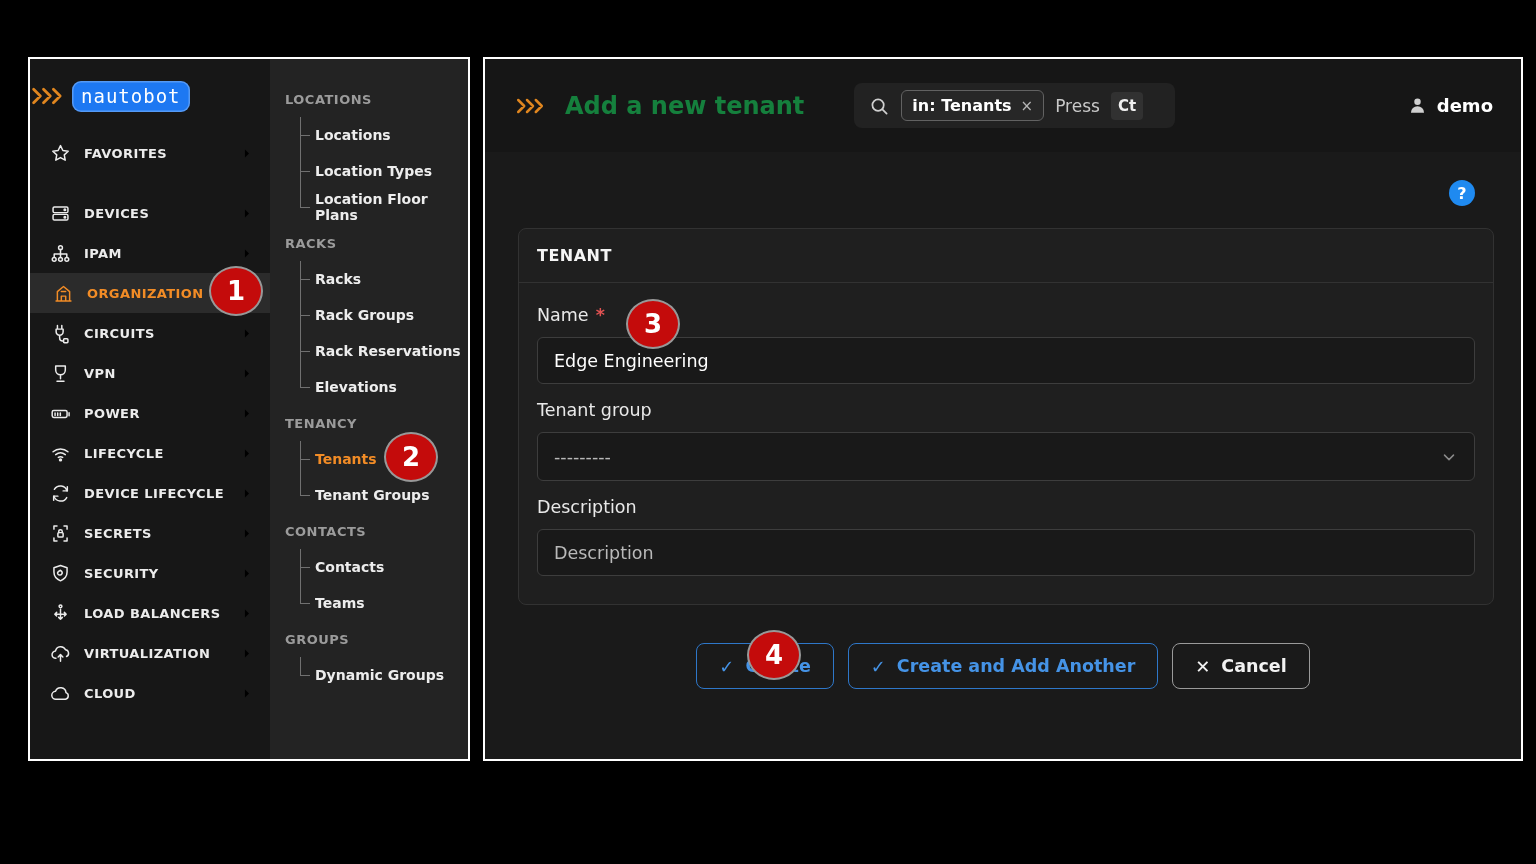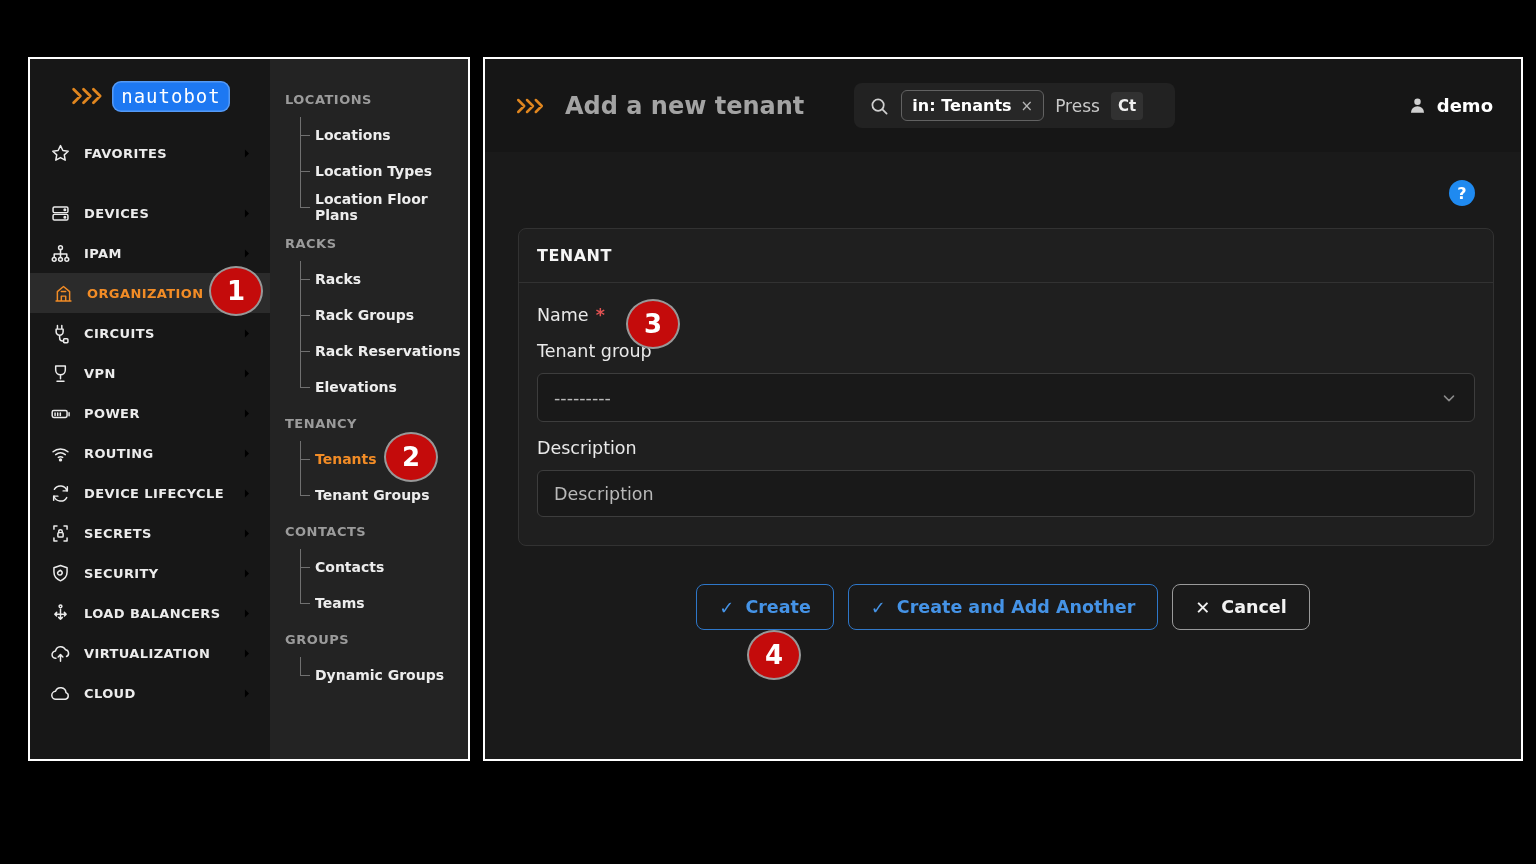--- a/index.html
+++ b/index.html
@@ -1,21 +1,21 @@
 <!DOCTYPE html>
 <html><head>
 <meta charset="utf-8">
 <style>
   html,body{margin:0;padding:0;background:#000;width:1536px;height:864px;overflow:hidden;
     font-family:"DejaVu Sans","Liberation Sans",sans-serif;-webkit-font-smoothing:antialiased;}
   .panel{position:absolute;border:2px solid #fff;box-sizing:border-box;}
   
   #left-panel{left:28px;top:57px;width:442px;height:704px;background:#171717;display:flex;}
   .nav-col{width:240px;flex-shrink:0;background:#171717;}
-  .logo-row{height:74px;display:flex;align-items:center;justify-content:center;gap:6px;}
+  .logo-row{height:74px;display:flex;align-items:center;gap:6px;}
   .logo-badge{background:#1d78f2;border-radius:9px;padding:4px 9px 5px;color:#fff;
     font-family:"DejaVu Sans Mono","Liberation Mono",monospace;font-size:19px;letter-spacing:1px;
     box-shadow:inset 0 0 0 1.5px rgba(255,255,255,.25);}
   .nav-item{display:flex;align-items:center;height:40px;padding:0 16px 0 20px;gap:13px;color:#ececec;cursor:pointer;}
   .nav-item .nav-label{font-size:13px;font-weight:bold;letter-spacing:.4px;white-space:nowrap;}
   .nav-item .chev{margin-left:auto;color:#dcdcdc;display:flex;}
   .nav-item.gap-after{margin-bottom:20px;}
   .nav-item.selected{background:#2b2b2b;color:#f28c26;padding-left:23px;}
   .nav-item.selected .chev{color:#f28c26;}
   .icn{display:flex;flex-shrink:0;}
@@ -27,21 +27,21 @@
   .sub-list{margin:0;padding:0;list-style:none;}
   .sub-item{position:relative;height:36px;display:flex;align-items:center;padding-left:45px;
     font-size:14px;font-weight:600;color:#ededed;cursor:pointer;}
   .sub-item::before{content:"";position:absolute;left:30px;top:0;width:9px;height:18px;
     border-left:1px solid #707070;border-bottom:1px solid #707070;}
   .sub-item.cont::after{content:"";position:absolute;left:30px;top:18px;height:18px;border-left:1px solid #707070;}
   .sub-item.selected{color:#f28c26;}
   
   #right-panel{left:483px;top:57px;width:1040px;height:704px;background:#1a1a1a;display:flex;flex-direction:column;}
   .top-bar{height:93px;flex-shrink:0;background:#161616;display:flex;align-items:center;padding:0 28px 0 30px;gap:14px;}
-  .page-title{color:#a3a3a3;font-size:24px;font-weight:bold;white-space:nowrap;margin-left:4px;}
+  .page-title{color:#15803d;font-size:24px;font-weight:bold;white-space:nowrap;margin-left:4px;}
   .search-box{margin-left:36px;width:307px;height:45px;background:#222;border-radius:8px;display:flex;
     align-items:center;gap:11px;padding-left:14px;overflow:hidden;flex-shrink:0;color:#cfcfcf;}
   .chip{display:flex;align-items:center;gap:9px;border:1px solid #626262;background:#272727;border-radius:6px;
     padding:5px 10px;color:#fff;font-size:16px;font-weight:bold;white-space:nowrap;}
   .chip-x{color:#b5b5b5;font-weight:normal;font-size:15px;cursor:pointer;}
   .search-hint{color:#c9c9c9;font-size:17px;}
   .kbd{background:#313131;border-radius:4px;padding:5px 7px;color:#f0f0f0;font-size:15px;font-weight:bold;
     flex-shrink:0;margin-right:-8px;}
   .user-chip{margin-left:auto;display:flex;align-items:center;gap:9px;color:#fff;font-size:18px;font-weight:bold;cursor:pointer;}
   .user-chip .icn svg{fill:#d0d0d0;stroke:none;}
@@ -192,21 +192,21 @@
         </span>
     </div>
 
     <div class="nav-item">
       <span class="icn">
           <svg width="21" height="21" viewBox="0 0 24 24">
             <path d="M3.5 10a13 13 0 0117 0M6.5 13.3a9 9 0 0111 0M9.5 16.5a4.5 4.5 0 015 0"></path>
             <circle cx="12" cy="19.3" r="1.1" fill="currentColor"></circle>
           </svg>
         </span>
-      <span class="nav-label">ROUTING</span>
+      <span class="nav-label">LIFECYCLE</span>
       <span class="chev">
           <svg width="15" height="15" viewBox="0 0 24 24">
             <path d="M9.5 5.5l6.5 6.5-6.5 6.5" stroke-width="2.2"></path>
           </svg>
         </span>
     </div>
 
     <div class="nav-item">
       <span class="icn">
           <svg width="21" height="21" viewBox="0 0 24 24">
@@ -370,20 +370,21 @@
   <div class="body-area">
     <div class="help-btn">?</div>
 
     <div class="card">
       <div class="card-header">TENANT</div>
       <div class="card-body">
         <div class="field-label">
           <span>Name</span>
           <span class="req">*</span>
         </div>
+        <input class="text-input" type="text" value="Edge Engineering" style="">
 
         <div class="field-label">
           <span>Tenant group</span>
         </div>
         <div class="select-box">
           <span>---------</span>
           <span class="dd">
               <svg width="18" height="18" viewBox="0 0 24 24" style="stroke:currentColor;stroke-width:2;fill:none;stroke-linecap:round;stroke-linejoin:round">
                 <path d="M6 9.5l6 6 6-6"></path>
               </svg>

